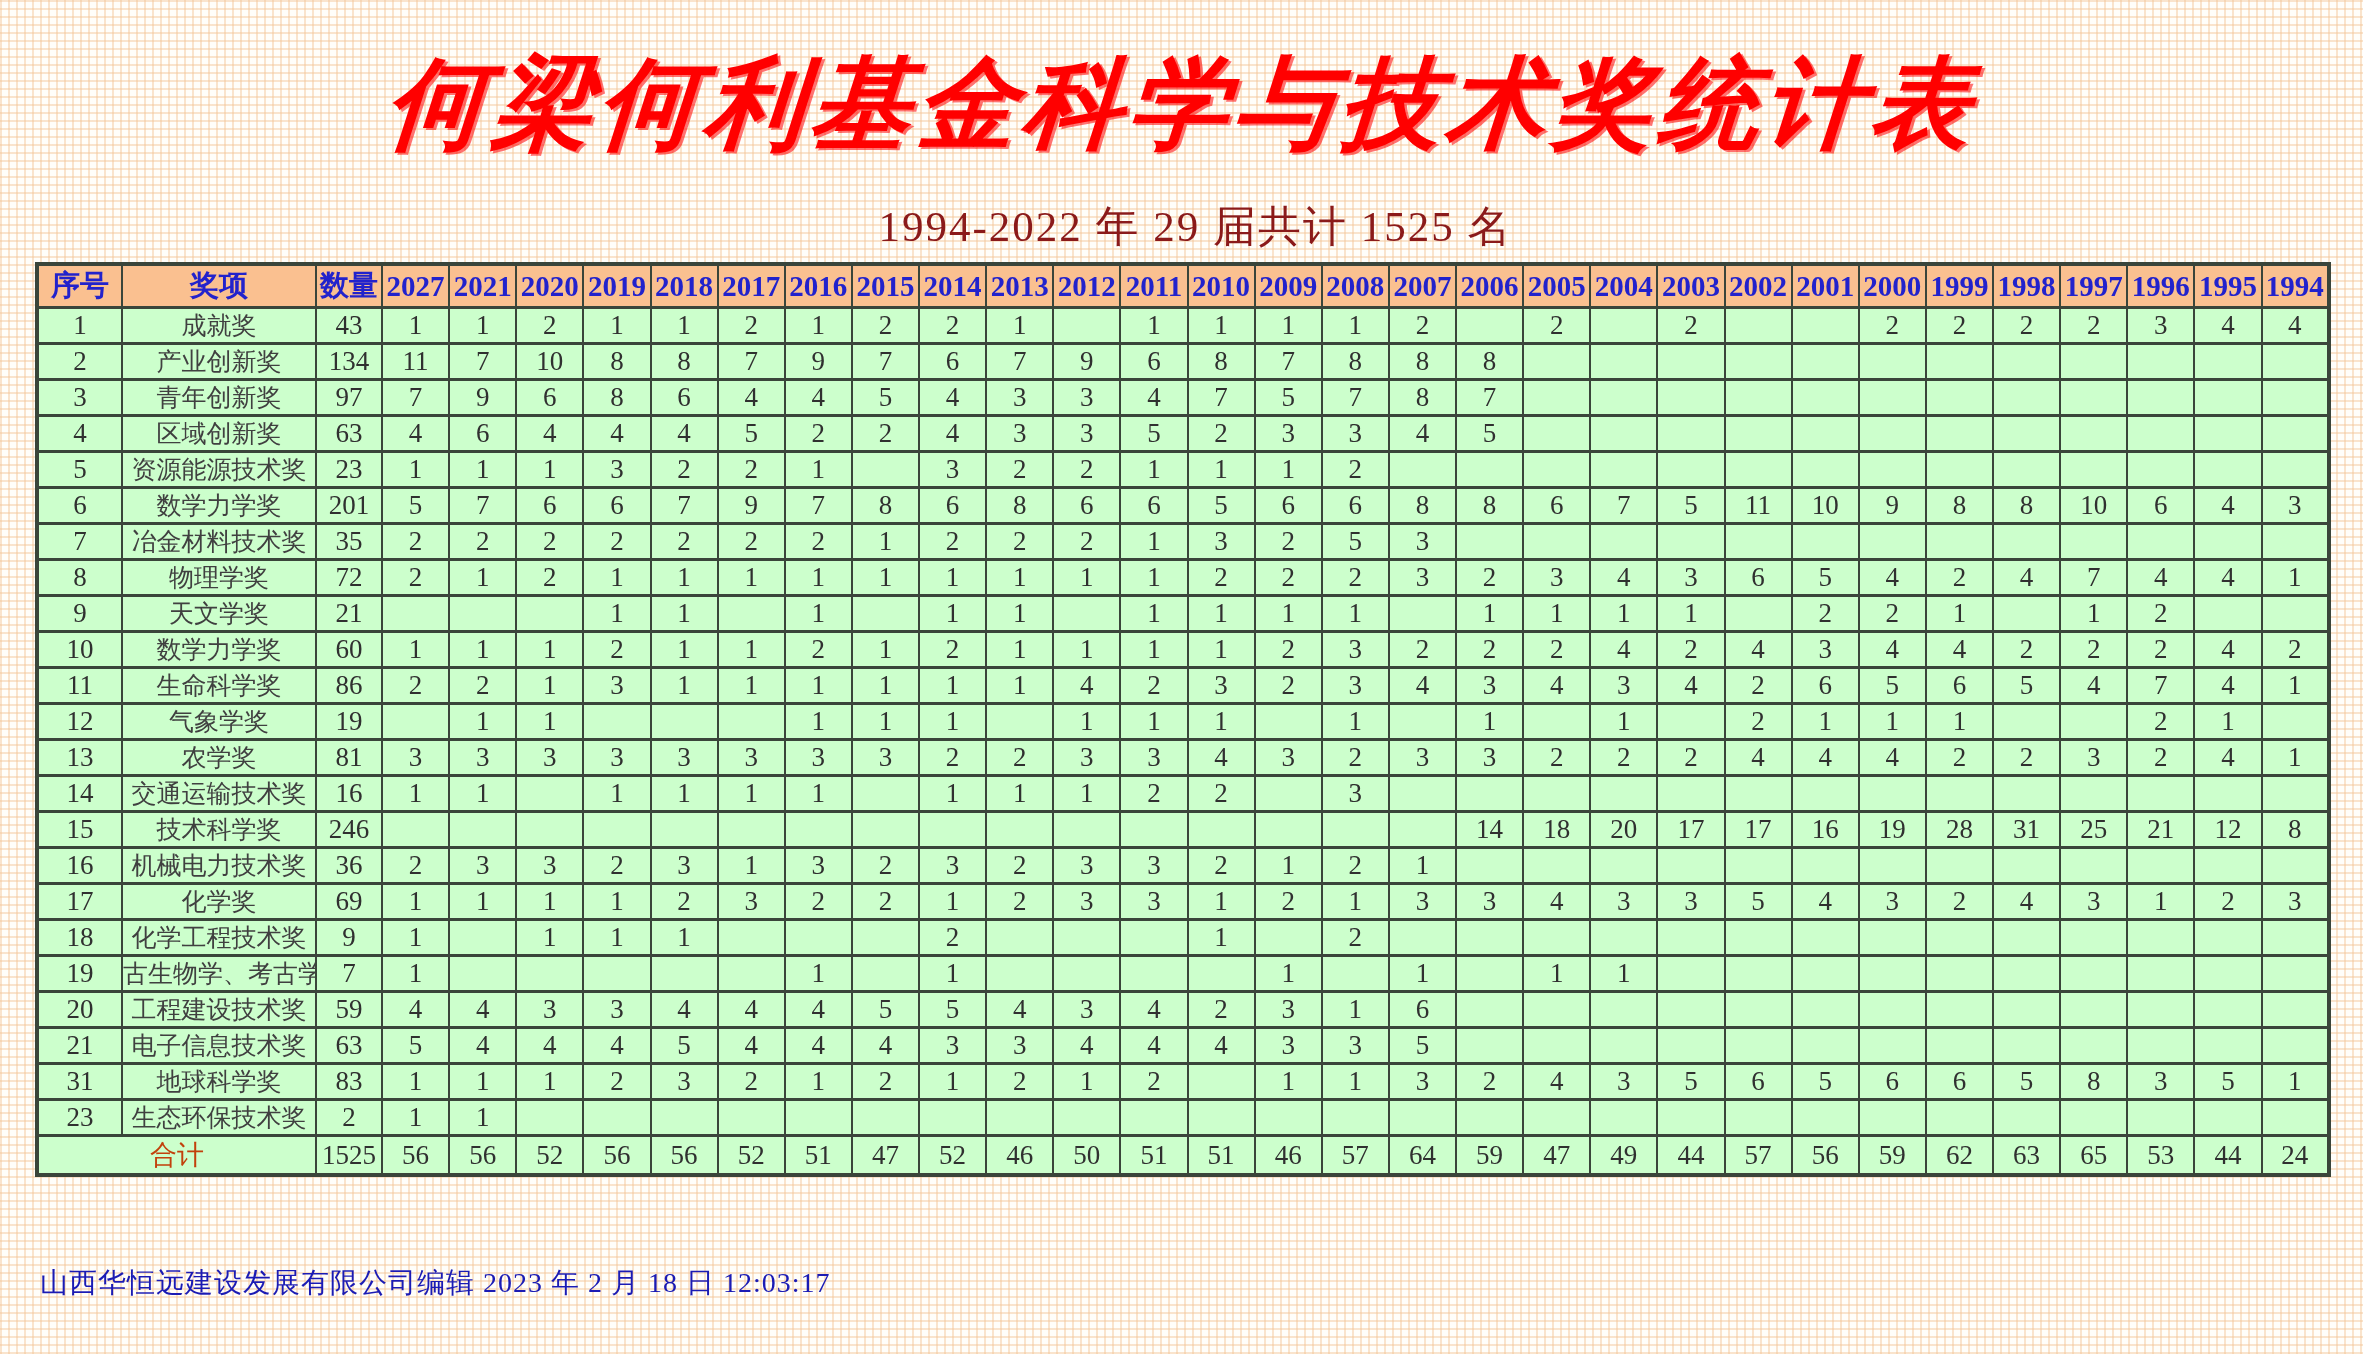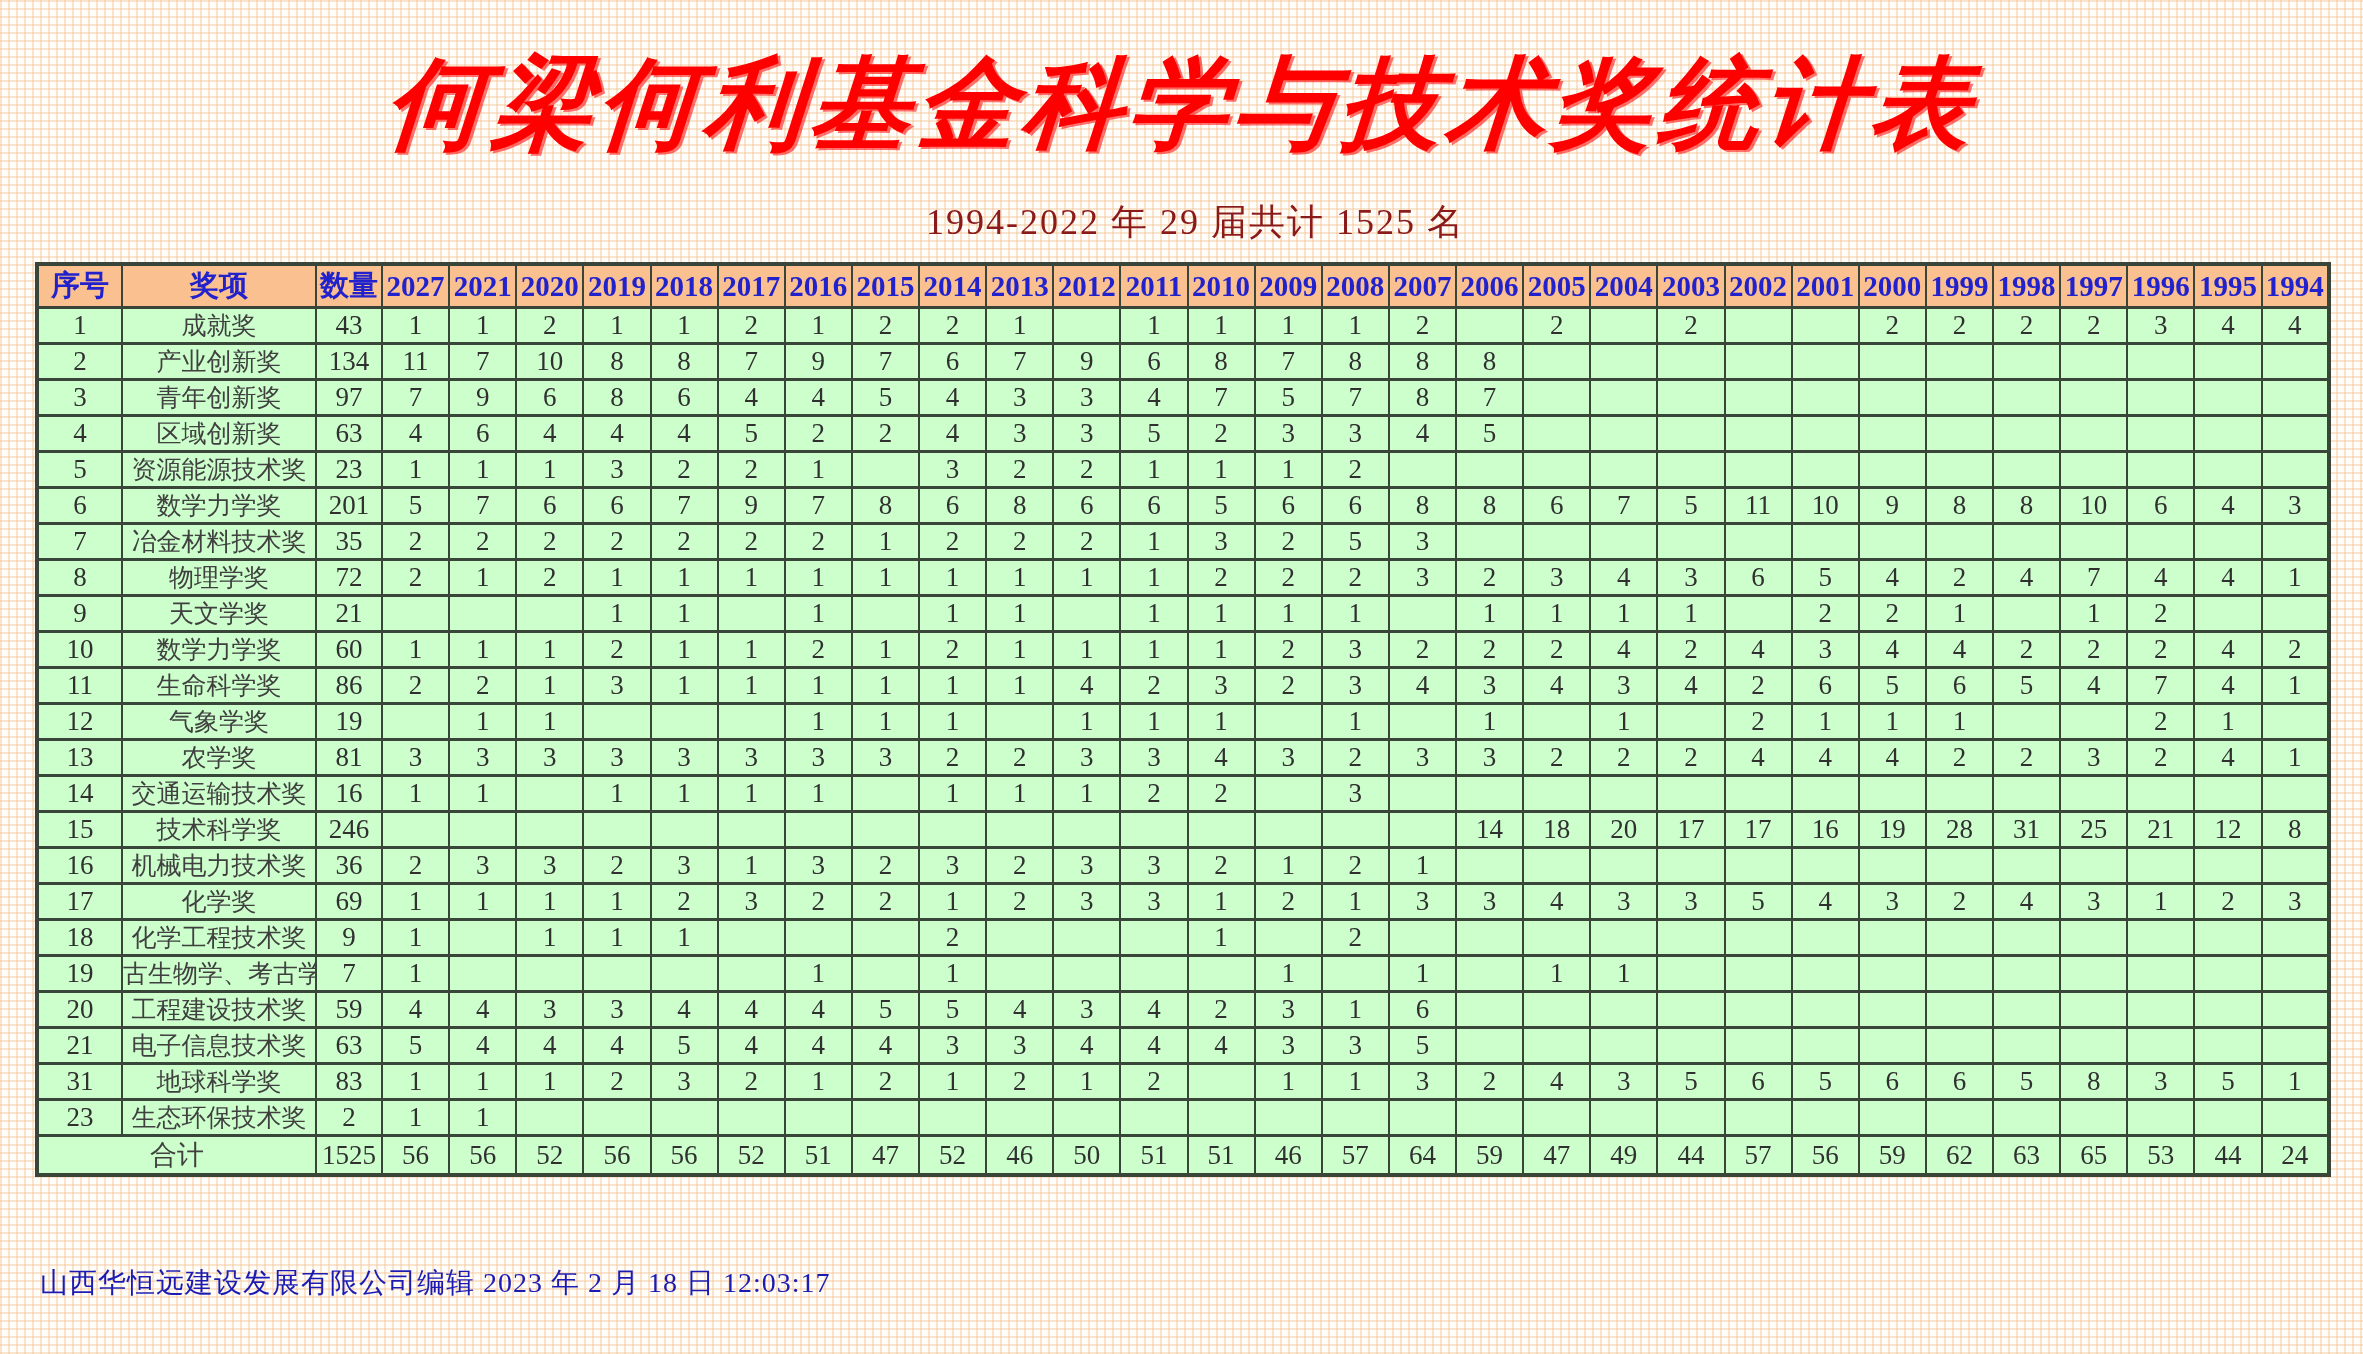--- a/index.html
+++ b/index.html
@@ -28,21 +28,21 @@
     font-size:100px; font-weight:bold; font-style:italic;
     letter-spacing:6px;
     color:var(--title-red);
     transform:skewX(-4deg);
     text-shadow:3px 2px 0 rgba(255,0,0,.55);
     white-space:nowrap;
   }
   .subtitle{
     position:absolute; left:0; top:198px; width:100%;
     text-align:center;
-    font-size:36px; color:var(--subtitle-red);
+    font-size:43px; color:var(--subtitle-red);
     letter-spacing:2px;
     white-space:nowrap;
     padding-left:28px;
   }
   .stats-table{
     position:absolute; left:35px; top:262px; width:2296px;
     border-collapse:collapse; table-layout:fixed;
     border:4px solid var(--grid-border);
   }
   .stats-table th, .stats-table td{
@@ -61,21 +61,21 @@
   }
   .stats-table tbody td{
     height:36px;
     background:var(--cell-bg);
     color:var(--value-text);
     font-size:27px;
   }
   .stats-table td.award-name{ font-size:25px; color:#404040; }
   .stats-table td.row-no{ font-size:27px; }
   .stats-table tr.grand-total td{ font-size:27px; }
-  .stats-table tr.grand-total td.total-label{ font-size:27px; color:#404040;font-family:Liberation Mono, monospace; }
+  .stats-table tr.grand-total td.total-label{ font-size:27px; color:#c2410c;font-family:Liberation Mono, monospace; }
   .footer{
     position:absolute; left:40px; top:1264px;
     font-size:28px; color:var(--footer-blue);
     letter-spacing:1px;
   }
 </style>
 </head>
 <body>
 
 <div class="title">何梁何利基金科学与技术奖统计表</div>

